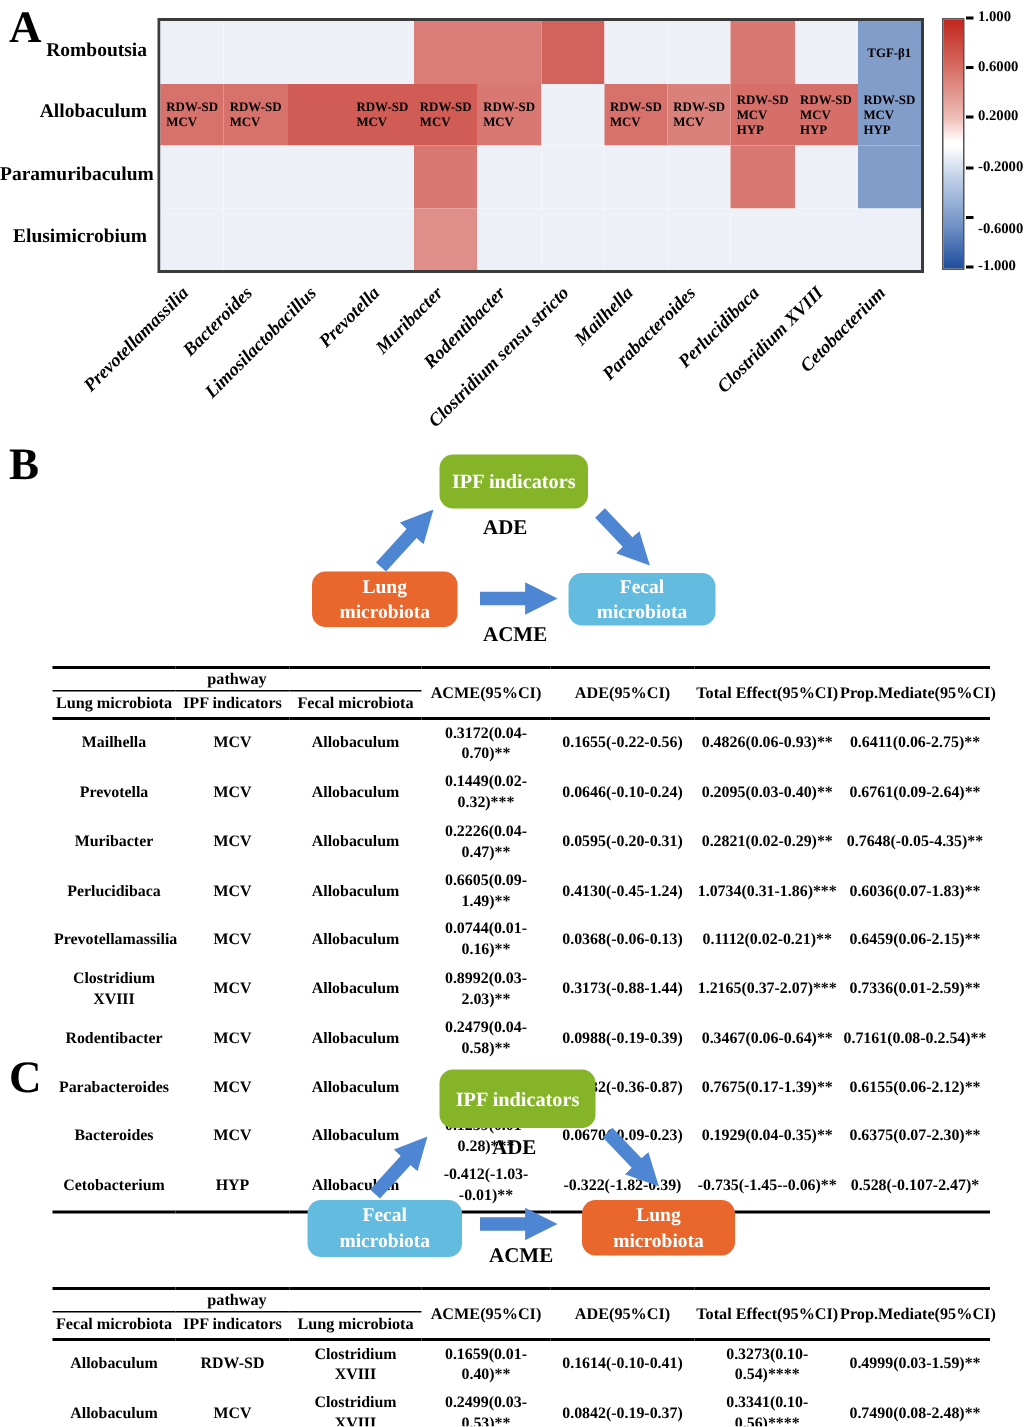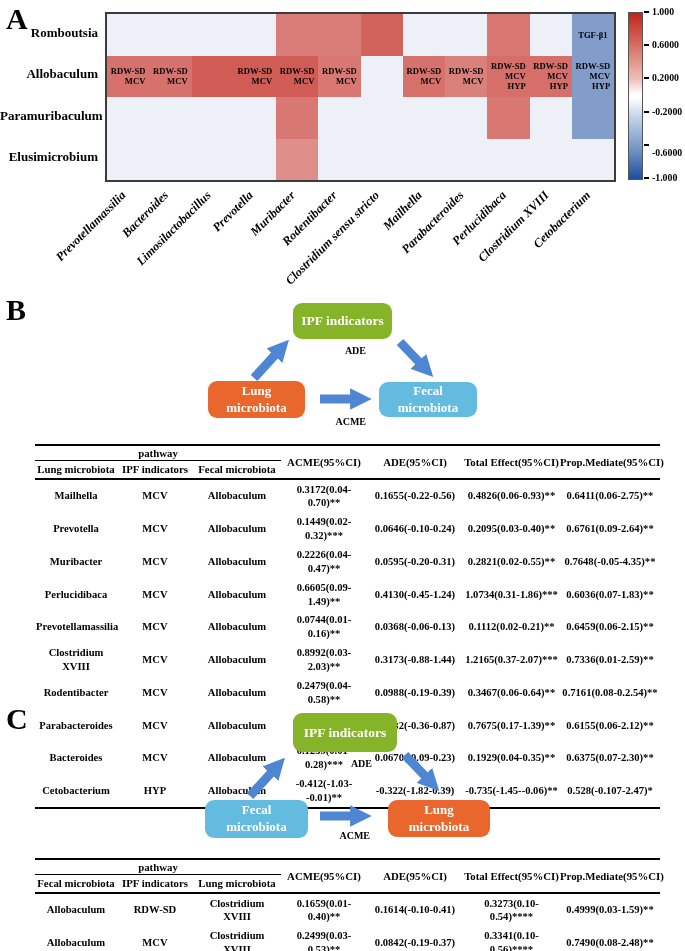--- a/index.html
+++ b/index.html
@@ -4,36 +4,36 @@
 <style>
   html,body{margin:0;padding:0;background:#ffffff;}
   #fig{position:relative;width:685px;height:951px;background:#fff;
        font-family:"Liberation Serif",serif;font-weight:bold;color:#000;overflow:hidden;}
   .panel-letter{position:absolute;font-size:30px;font-weight:bold;}
   
   #hm-grid{position:absolute;left:105px;top:12px;width:507px;height:166px;
            display:grid;grid-template-columns:repeat(12,1fr);grid-template-rows:repeat(4,1fr);
            border:2px solid #3b3b3b;box-sizing:content-box;}
   .hm-cell{display:flex;align-items:center;justify-content:center;}
-  .hm-cell span{font-size:8.6px;line-height:1.2;text-align:right;white-space:pre-line;font-weight:bold;}
+  .hm-cell span{font-size:8.6px;line-height:1.2;text-align:left;white-space:pre-line;font-weight:bold;}
   .hm-rowlabel{position:absolute;left:0;width:98px;text-align:right;font-size:13px;line-height:16px;}
   .hm-collabel-anchor{position:absolute;width:0;height:0;}
   .hm-collabel-anchor span{position:absolute;right:0;top:4px;white-space:nowrap;
      font-size:12.3px;font-style:italic;font-weight:bold;
      transform:rotate(-45deg);transform-origin:100% 50%;}
   #colorbar{position:absolute;left:628px;top:12px;width:13px;height:166px;border:1px solid #555;
      background:linear-gradient(180deg,#c1251c 0%,#d4685e 18%,#efc0ba 40%,#ffffff 49%,#ffffff 51%,
                 #c3d2e8 63%,#7495c7 82%,#1d4d9e 100%);}
   .cb-tick{position:absolute;width:5px;height:2px;background:#000;left:644px;}
   .cb-label{position:absolute;left:652px;font-size:9.8px;line-height:10px;}
   
   .diagram{position:absolute;}
   .dg-box{position:absolute;border-radius:9px;color:#fff;display:flex;align-items:center;justify-content:center;
           text-align:center;white-space:pre-line;font-size:13.5px;line-height:1.3;font-weight:bold;}
-  .dg-label{position:absolute;font-size:10px;text-align:right;width:44px;}
+  .dg-label{position:absolute;font-size:14px;text-align:left;width:44px;}
   .diagram svg{position:absolute;left:0;top:0;}
   
   .med-table{position:absolute;left:35px;width:625px;border-collapse:collapse;table-layout:fixed;}
   .med-table th,.med-table td{font-weight:bold;text-align:center;vertical-align:middle;padding:0;}
   .med-table{border-top:2px solid #000;}
   th.pathway{border-bottom:1.5px solid #000;font-size:10.8px;line-height:14px;}
   th.metric{border-bottom:2px solid #000;font-size:10.8px;line-height:1.15;}
   th.sub{border-bottom:2px solid #000;font-size:10.8px;line-height:17px;}
   .med-table td{font-size:10.6px;line-height:1.3;padding:2.6px 1px;white-space:pre-line;}
   #tableB{border-bottom:2px solid #000;}
@@ -254,21 +254,21 @@
           <td>0.0646(-0.10-0.24)</td>
           <td>0.2095(0.03-0.40)**</td>
           <td>0.6761(0.09-2.64)**</td>
         </tr>
         <tr>
           <td>Muribacter</td>
           <td>MCV</td>
           <td>Allobaculum</td>
           <td>0.2226(0.04-0.47)**</td>
           <td>0.0595(-0.20-0.31)</td>
-          <td>0.2821(0.02-0.55)**</td>
+          <td>0.2821(0.02-0.29)**</td>
           <td>0.7648(-0.05-4.35)**</td>
         </tr>
         <tr>
           <td>Perlucidibaca</td>
           <td>MCV</td>
           <td>Allobaculum</td>
           <td>0.6605(0.09-1.49)**</td>
           <td>0.4130(-0.45-1.24)</td>
           <td>1.0734(0.31-1.86)***</td>
           <td>0.6036(0.07-1.83)**</td>

